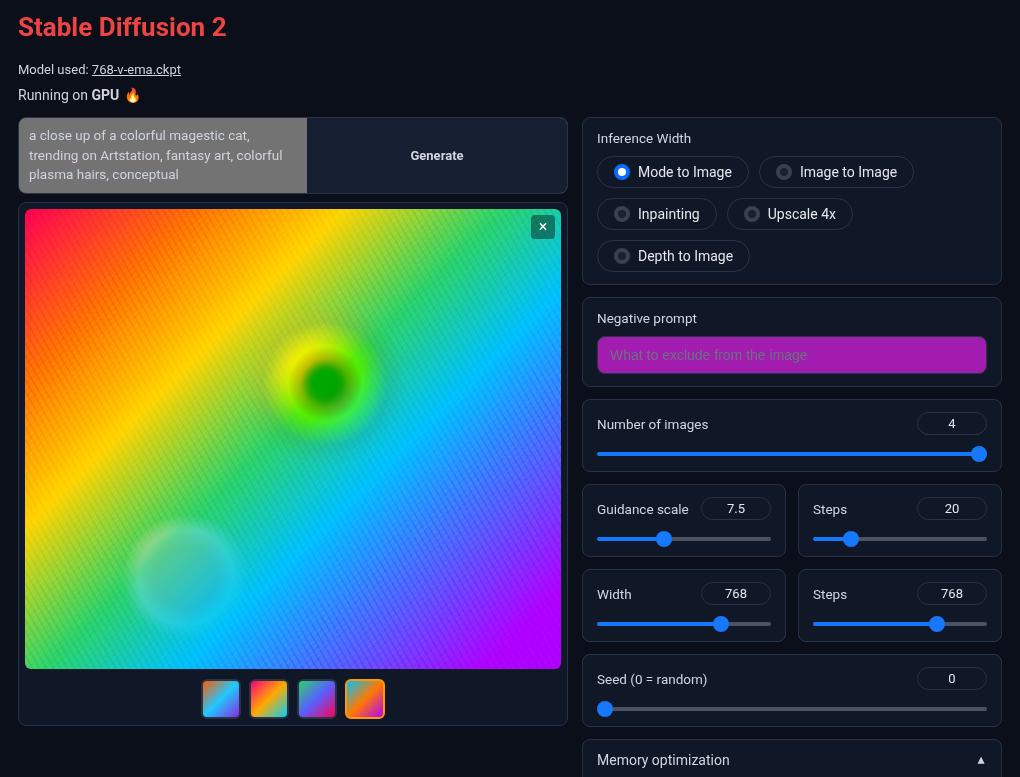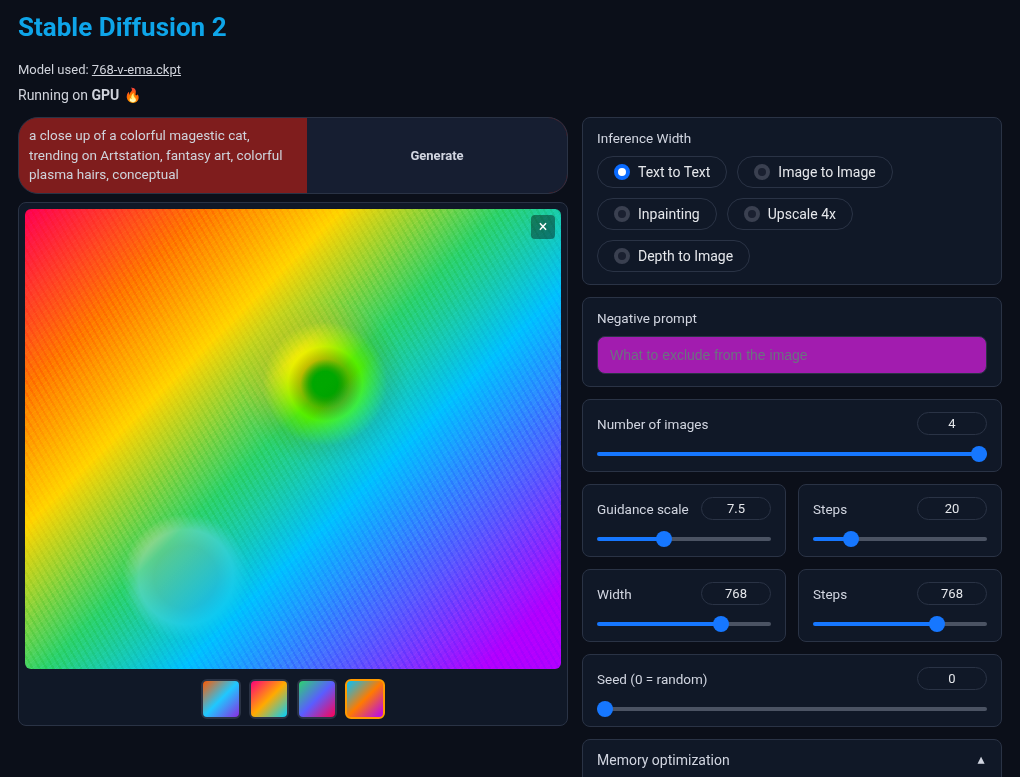--- a/index.html
+++ b/index.html
@@ -3,39 +3,39 @@
 <meta charset="utf-8">
 <style>
   * { box-sizing: border-box; margin: 0; padding: 0; }
   body {
     background: #0b0f19;
     color: #e5e7eb;
     font-family: -apple-system, BlinkMacSystemFont, "Segoe UI", Roboto, sans-serif;
     padding: 12px 18px;
     font-size: 14px;
   }
-  h1 { font-size: 26px; font-weight: 700; color: #0ea5e9; margin-bottom: 4px; }
+  h1 { font-size: 26px; font-weight: 700; color: #ef4444; margin-bottom: 4px; }
   .subline { font-size: 13px; color: #d0d3db; margin-bottom: 10px; margin-top: 20px; }
   .subline .model-link { text-decoration: underline; }
   .running { font-size: 14px; color: #d0d3db; margin-bottom: 14px; }
   .running b { font-weight: 700; }
   .fire { margin-left: 2px; }
 
   .columns { display: flex; gap: 14px; align-items: flex-start; }
   .left-col { flex: 1 1 540px; min-width: 0; }
   .right-col { flex: 0 0 420px; display: flex; flex-direction: column; gap: 12px; }
 
   .card {
     background: #101827;
     border: 1px solid #2a3345;
     border-radius: 8px;
     padding: 12px 14px;
   }
 
-  .prompt-row { display: flex; gap: 9px; background: #7f1d1d; border: 1px solid #2a3345; border-radius: 20px; overflow: hidden; }
+  .prompt-row { display: flex; gap: 9px; background: #737373; border: 1px solid #2a3345; border-radius: 8px; overflow: hidden; }
   .prompt-box { flex: 1; padding: 8px 10px; color: #cfd3db; font-size: 13.5px; line-height: 1.45; }
   .generate-btn {
     flex: 0 0 260px;
     display: flex; align-items: center; justify-content: center;
     color: #d1d5e0; font-weight: 700; font-size: 13px;
     cursor: pointer;
     background: #161e31;
   }
 
   .image-card {
@@ -181,21 +181,21 @@
     </div>
   </div>
 
   <div class="right-col">
 
     <div class="card">
       <div class="section-label">Inference Width</div>
       <div class="radio-row" id="inference-options">
           <div class="pill selected">
             <span class="radio-dot"></span>
-            <span>Text to Text</span>
+            <span>Mode to Image</span>
           </div>
           <div class="pill">
             <span class="radio-dot"></span>
             <span>Image to Image</span>
           </div>
           <div class="pill">
             <span class="radio-dot"></span>
             <span>Inpainting</span>
           </div>
           <div class="pill">

